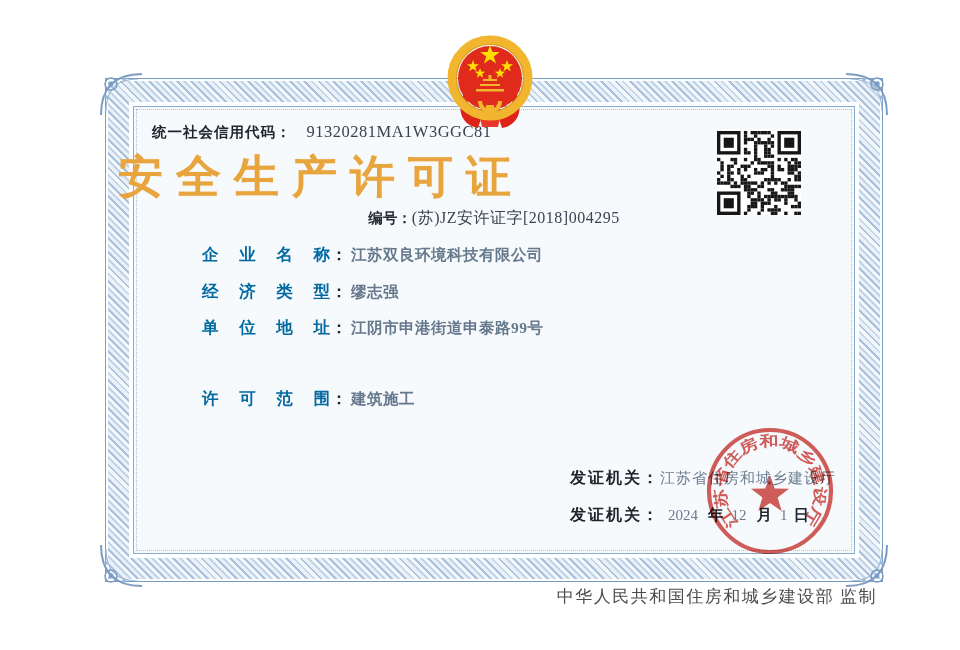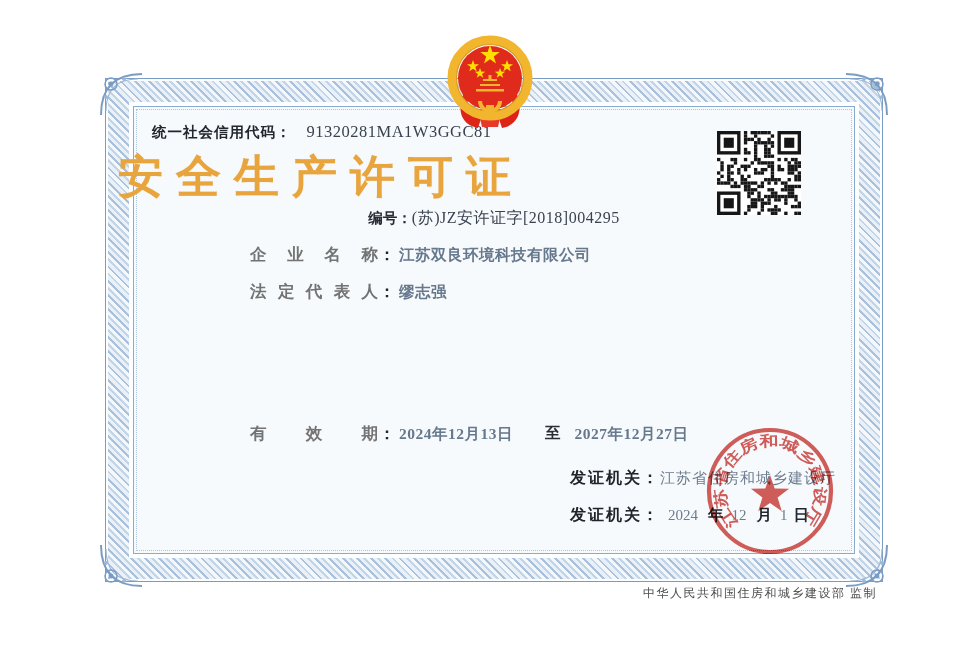--- a/index.html
+++ b/index.html
@@ -32,38 +32,38 @@
   .number-line { left:105px; top:208px; width:778px; text-align:center; font-size:14.5px;
                  font-weight:bold; color:#272d34; }
   .number-line .val { font-family:"Liberation Serif", serif; font-weight:normal; font-size:16px;
                       color:#3a434f; letter-spacing:0.5px; }
 
   .qr { left:717px; top:131px; width:84px; height:84px; background:#fff; }
 
   
   .row { left:202px; height:22px; white-space:nowrap; }
   .flabel { display:inline-block; width:128px; text-align:justify; text-align-last:justify;
-            font-weight:bold; font-size:16.5px; color:#737373; vertical-align:middle;margin-left:48px; }
+            font-weight:bold; font-size:16.5px; color:#0369a1; vertical-align:middle; }
   .colon { font-weight:bold; font-size:16px; color:#20252b; margin:0 4px 0 1px; vertical-align:middle; }
   .fval { font-family:"Liberation Serif", serif; font-size:15.5px; color:#66788c;
           letter-spacing:0.5px; vertical-align:middle;font-weight:bold; }
   .to-word { font-weight:bold; font-size:15.5px; color:#2a2f36; margin:0 14px 0 32px; }
 
   
   .issuer-row { left:570px; white-space:nowrap; }
   .ilabel { font-weight:bold; font-size:16px; color:#20252b; letter-spacing:2px; }
   .ival { font-family:"Liberation Serif", serif; font-size:15px; color:#6b7c8f; letter-spacing:1px; }
   .dnum { font-family:"Liberation Serif", serif; font-size:15px; color:#6b7c8f; }
   .dunit { font-weight:bold; font-size:15.5px; color:#22272d; }
   .g10 { margin-left:10px; } .g8 { margin-left:8px;text-align:right; } .g6 { margin-left:6px; }
 
   .seal { left:695px; top:416px; width:150px; height:150px; mix-blend-mode:multiply; opacity:.9; }
 
   .footer-line { left:105px; top:585px; width:772px; text-align:right;
-                 font-family:"Liberation Serif", serif; font-size:12px; color:#4c4c4c; letter-spacing:1.5px; }
+                 font-family:"Liberation Serif", serif; font-size:17px; color:#4c4c4c; letter-spacing:1.5px; }
 
   .emblem { left:440px; top:31px; width:100px; height:108px; z-index:6; }
 </style>
 </head>
 <body>
 
 <div class="page">
 
   <div class="frame">
     <div class="frame-band"></div>
@@ -351,24 +351,27 @@
         <rect x="67.2" y="6.72" width="10.08" height="10.08" fill="#161616"></rect>
         <rect x="0" y="60.48" width="23.52" height="23.52" fill="#161616"></rect>
         <rect x="3.36" y="63.839999999999996" width="16.8" height="16.8" fill="#fff"></rect>
         <rect x="6.72" y="67.2" width="10.08" height="10.08" fill="#161616"></rect>
       </svg></div>
 
   <div class="layer row" style="top:244px">
     <span class="flabel">企业名称</span><span class="colon">：</span><span class="fval">江苏双良环境科技有限公司</span>
   </div>
   <div class="layer row" style="top:281px">
-    <span class="flabel">法定代表人</span><span class="colon">：</span><span class="fval">缪志强</span>
-  </div>
-  <div class="layer row" style="top:423px">
-    <span class="flabel">有效期</span><span class="colon">：</span><span class="fval">2024年12月13日</span><span class="to-word">至</span><span class="fval">2027年12月27日</span>
+    <span class="flabel">经济类型</span><span class="colon">：</span><span class="fval">缪志强</span>
+  </div>
+  <div class="layer row" style="top:317px">
+    <span class="flabel">单位地址</span><span class="colon">：</span><span class="fval">江阴市申港街道申泰路99号</span>
+  </div>
+  <div class="layer row" style="top:388px">
+    <span class="flabel">许可范围</span><span class="colon">：</span><span class="fval">建筑施工</span>
   </div>
 
   <div class="layer issuer-row" style="top:468px">
     <span class="ilabel">发证机关</span><span class="ilabel">：</span><span class="ival">江苏省住房和城乡建设厅</span>
   </div>
   <div class="layer issuer-row" style="top:505px">
     <span class="ilabel">发证机关</span><span class="ilabel">：</span><span class="dnum g8">2024</span><span class="dunit g10">年</span><span class="dnum g8">12</span><span class="dunit g10">月</span><span class="dnum g8">1</span><span class="dunit g6">日</span>
   </div>
 
   <svg class="layer seal" viewBox="0 0 150 150">

